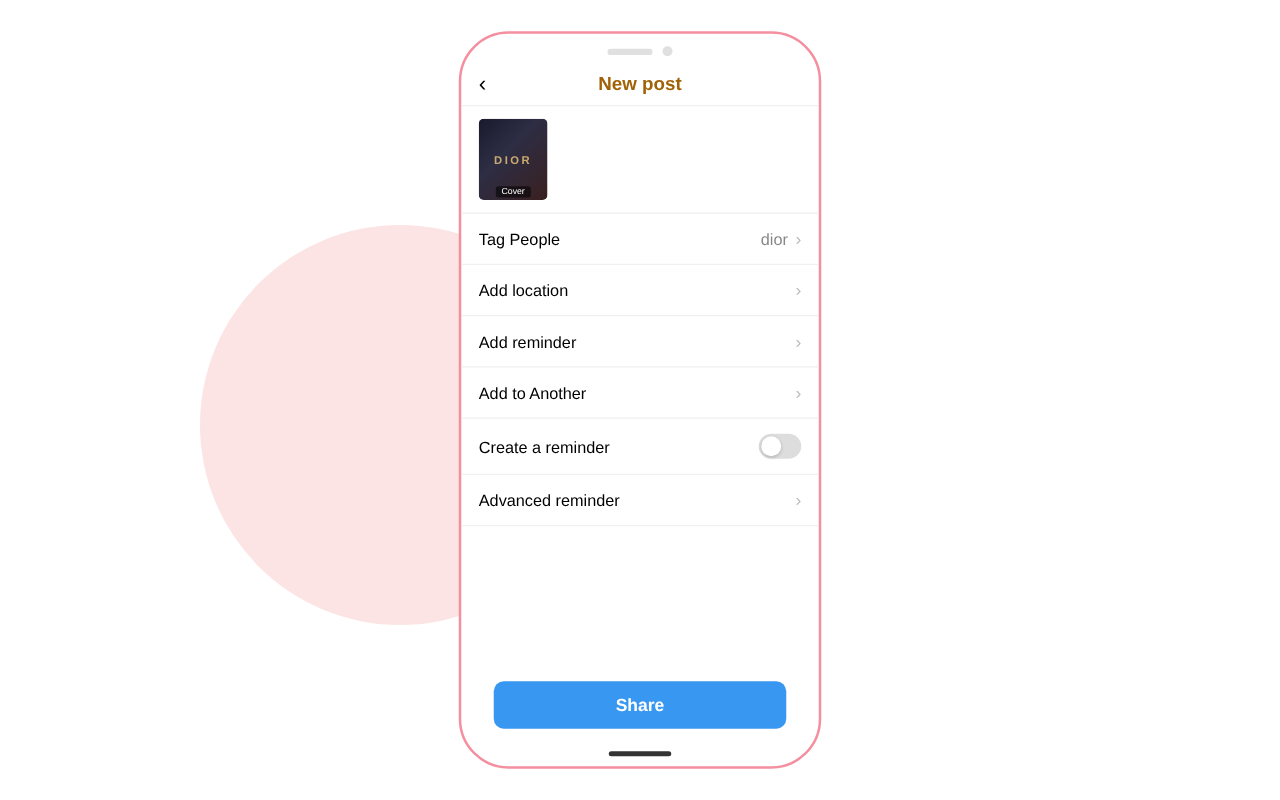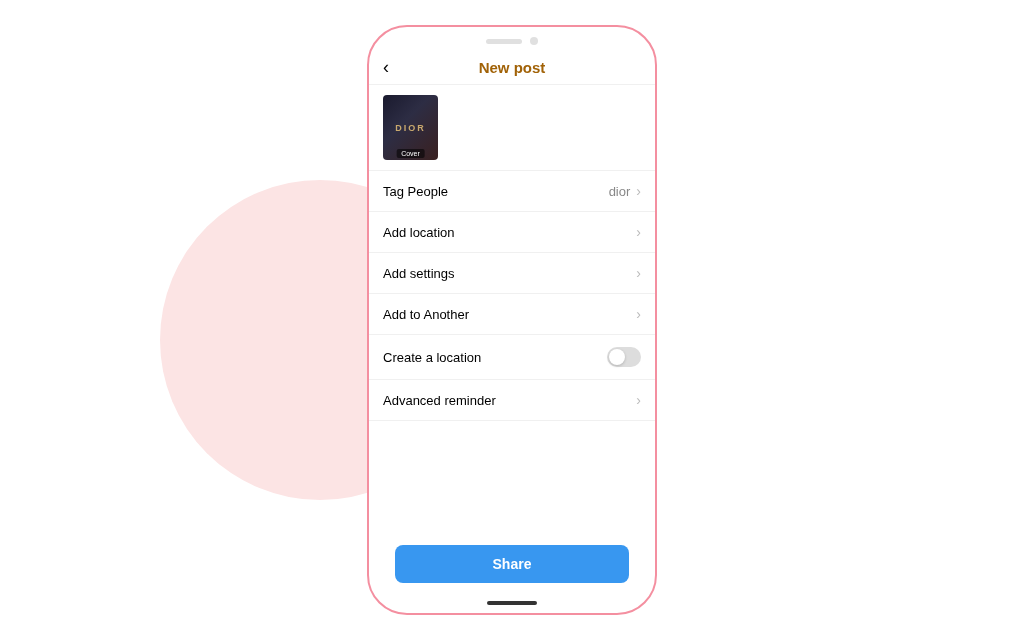--- a/index.html
+++ b/index.html
@@ -297,35 +297,35 @@
         </div>
 
         <div class="menu-item">
           <span class="menu-item-label">Add location</span>
           <div class="menu-item-right">
             <span class="chevron">›</span>
           </div>
         </div>
 
         <div class="menu-item">
-          <span class="menu-item-label">Add settings</span>
+          <span class="menu-item-label">Add reminder</span>
           <div class="menu-item-right">
             <span class="chevron">›</span>
           </div>
         </div>
 
         <div class="menu-item">
           <span class="menu-item-label">Add to Another</span>
           <div class="menu-item-right">
             <span class="chevron">›</span>
           </div>
         </div>
 
         <div class="menu-item">
-          <span class="menu-item-label">Create a location</span>
+          <span class="menu-item-label">Create a reminder</span>
           <div class="toggle">
             <div class="toggle-knob"></div>
           </div>
         </div>
 
 
         <div class="menu-item">
           <span class="menu-item-label">Advanced reminder</span>
           <div class="menu-item-right">
             <span class="chevron">›</span>

